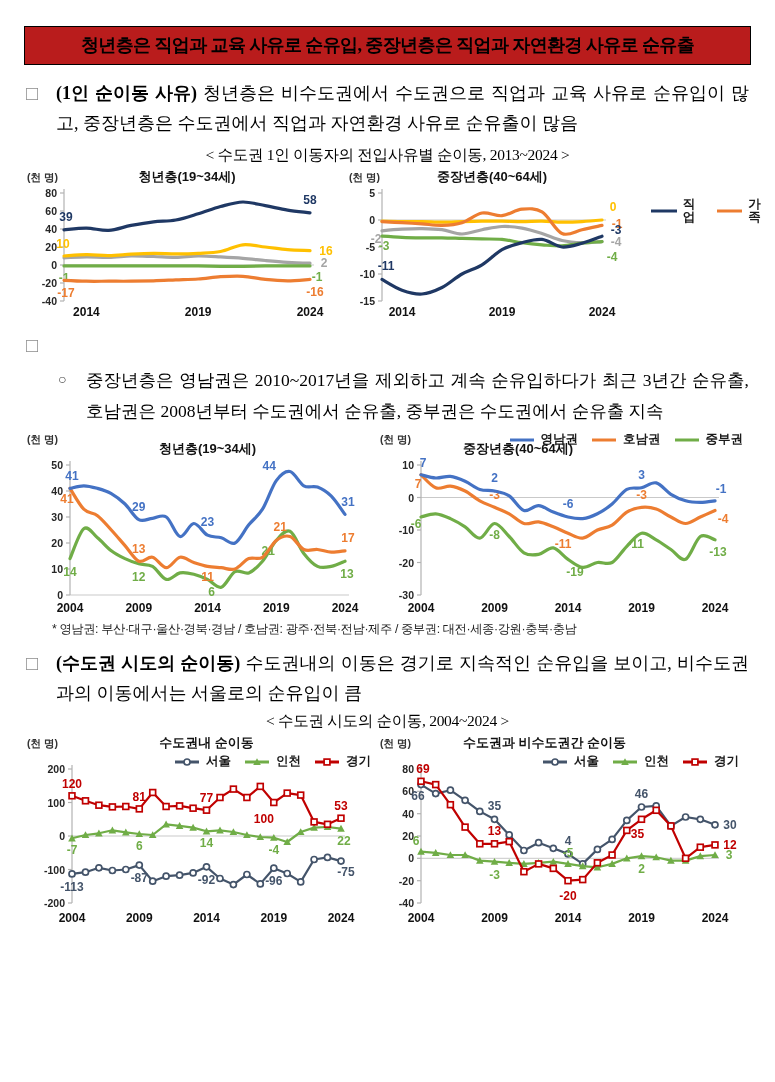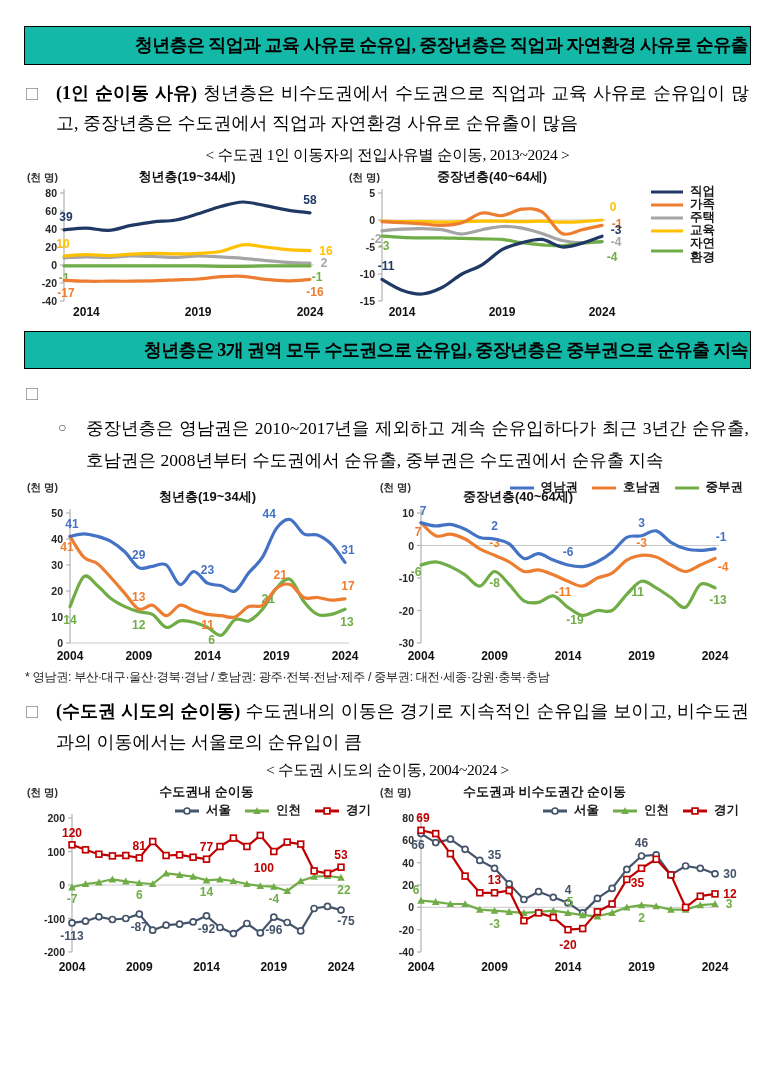--- a/index.html
+++ b/index.html
@@ -1,39 +1,39 @@
 <!DOCTYPE html>
 <html><head>
 <meta charset="utf-8">
 <style>
   html,body{margin:0;padding:0;background:#fff;}
   .page{position:relative;width:775px;height:1082px;box-sizing:border-box;
         padding:26px 24px 0 24px;background:#fff;overflow:hidden;
         font-family:"Liberation Serif",serif;color:#000;}
-  .banner{border:1.6px solid #000;background:#14b8a6;text-align:right;
+  .banner{border:1.6px solid #000;background:#b91c1c;text-align:center;
           font-weight:700;font-size:18px;letter-spacing:-0.6px;
           padding:7px 2px;line-height:1.25;}
   .para{display:flex;margin:13px 2px 0 2px;font-size:18px;line-height:1.68;text-align:justify;}
   .para .sq{flex:0 0 30px;font-size:20px;color:#8c8c8c;line-height:1.5;}
   .para .pb{font-weight:700;}
   .subpara{display:flex;margin:5px 2px 0 34px;font-size:17.5px;line-height:1.8;text-align:justify;}
   .subpara .circ{flex:0 0 28px;font-size:14px;color:#444;line-height:2.2;}
   .caption{text-align:center;font-weight:400;font-size:15.5px;margin:7px 0 2px 0;letter-spacing:-0.3px;}
   .crow{display:flex;align-items:flex-start;margin-top:3px;}
   .chart{position:relative;}
   .c0{width:322px;height:152px;}
   .c1{width:290px;height:152px;}
-  .legend-col{width:108px;display:flex;flex-direction:column;
+  .legend-col{width:108px;display:flex;flex-direction:row;gap:13px;
               padding:16px 0 0 14px;box-sizing:border-box;}
   .c2{width:360px;height:186px;}
   .c3{width:385px;height:186px;margin-left:4px;}
   .c4{width:360px;height:192px;}
   .c5{width:385px;height:192px;margin-left:4px;}
   .footnote{font-family:"Liberation Sans",sans-serif;font-size:12.3px;color:#222;
-            margin:4px 0 0 1px;letter-spacing:-0.4px;}
+            margin:4px 0 0 28px;letter-spacing:-0.4px;}
   .lg-item{display:flex;align-items:center;gap:6px;font-family:"Liberation Sans",sans-serif;
            font-weight:700;font-size:12.5px;color:#1a1a1a;}
   .lg-item .lbl{white-space:pre-line;line-height:1.05;}
   .legend-row{position:absolute;display:flex;gap:13px;z-index:5;background:transparent;}
   svg{display:block;}
   svg text{font-family:"Liberation Sans",sans-serif;}
   .tick{font-weight:700;font-size:10.5px;fill:#262626;}
   .xtick{font-weight:700;font-size:12px;fill:#111;}
   .ctitle{font-weight:700;font-size:13px;fill:#111;}
   .unit{font-weight:700;font-size:10.5px;fill:#333;}
@@ -155,21 +155,20 @@
         <div class="lg-item">
           <svg width="34" height="10">
             <line x1="1" y1="5" x2="33" y2="5" stroke="#70AD47" stroke-width="3"></line>
           </svg>
           <span class="lbl">자연
 환경</span>
         </div>
       </div>
   </div>
 
-  <div class="banner" style="margin-top:10px">청년층은 3개 권역 모두 수도권으로 순유입, 중장년층은 중부권으로 순유출 지속</div>
 
   <div class="para" style="margin-top:9px">
     <span class="sq">□</span>
   </div>
 
   <div class="subpara">
     <span class="circ">○</span>
     <div>중장년층은 영남권은 2010~2017년을 제외하고 계속 순유입하다가 최근 3년간 순유출, 호남권은 2008년부터 수도권에서 순유출, 중부권은 수도권에서 순유출 지속</div>
   </div>
 

